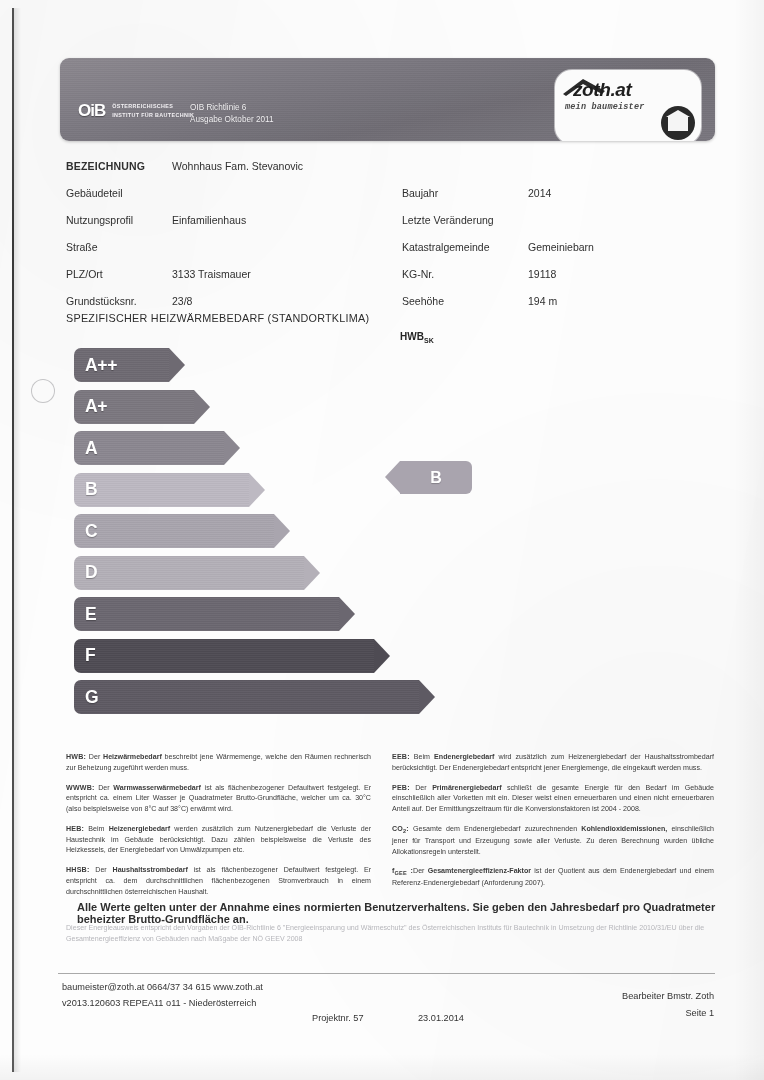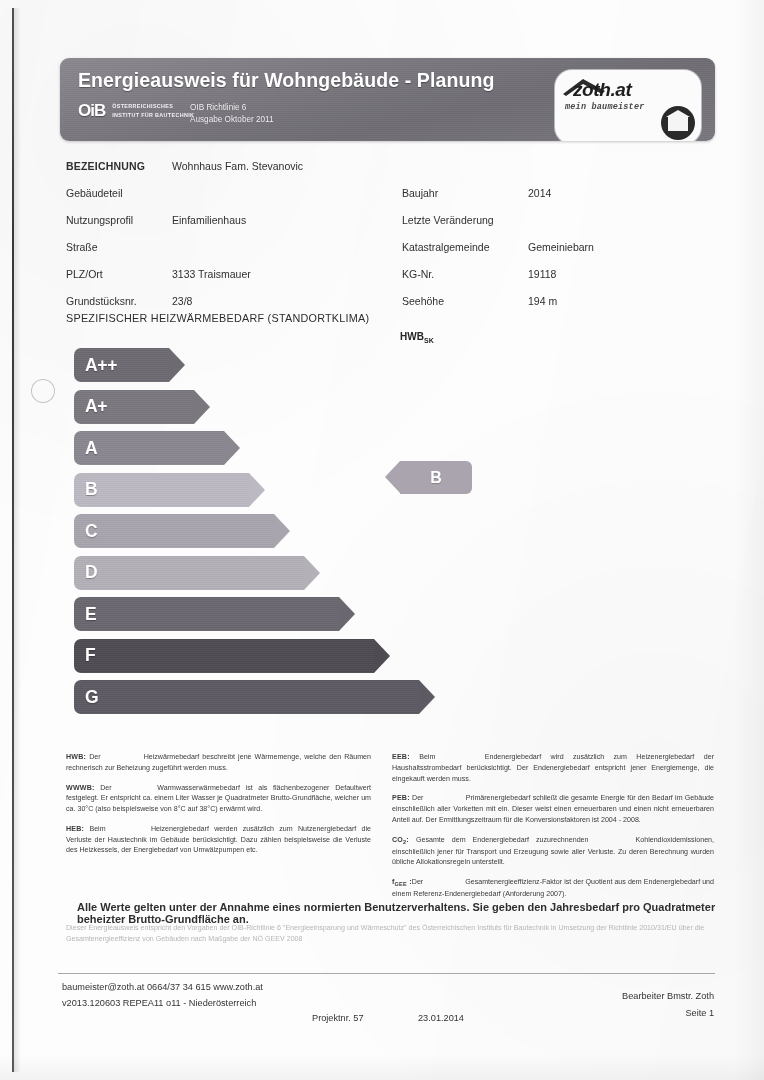--- a/index.html
+++ b/index.html
@@ -319,21 +319,21 @@
     top: 752px;
     font-size: 7.1px;
     line-height: 1.52;
     color: #3a3a3a;
     text-align: justify;
   }
   .legend.left  { left: 66px;  width: 305px; }
   .legend.right { left: 392px; width: 322px; }
   .legend p { margin: 0 0 9px 0; }
   .legend .abbr { font-weight: bold; letter-spacing: .2px; }
-  .legend .term { font-weight: normal; margin-left: 40px; }
+  .legend .term { font-weight: bold; }
   .legend sub, .legend .sub { font-size: 5.6px; }
 
   .note-bold {
     position: absolute;
     left: 77px; top: 901px;
     width: 648px;
     font-size: 11px;
     font-weight: bold;
     color: #2e2e2e;
   }
@@ -386,21 +386,20 @@
 <body>
 
 <div id="page">
 
   <div class="scan-noise"></div>
   <div class="page-edge-left"></div>
   <div class="page-edge-left-soft"></div>
   <div class="punch-hole"></div>
 
   <div class="header-banner">
-    <div class="header-title">Energieausweis für Wohngebäude - Planung</div>
 
     <div class="oib-block">
       <span class="oib-mark">OiB</span>
       <span class="oib-inst">
         <span>ÖSTERREICHISCHES</span><br>
         <span>INSTITUT FÜR BAUTECHNIK</span>
       </span>
     </div>
 
     <div class="oib-rl">
@@ -537,20 +536,21 @@
   <div class="result-marker">
     <div class="marker-body">
       <span class="marker-grade">B</span>
     </div>
   </div>
 
   <div class="legend left" id="legend-left">
       <p><span class="abbr">HWB:</span> Der <span class="term">Heizwärmebedarf</span> beschreibt jene Wärmemenge, welche den Räumen rechnerisch zur Beheizung zugeführt werden muss.</p>
       <p><span class="abbr">WWWB:</span> Der <span class="term">Warmwasserwärmebedarf</span> ist als flächenbezogener Defaultwert festgelegt. Er entspricht ca. einem Liter Wasser je Quadratmeter Brutto-Grundfläche, welcher um ca. 30°C (also beispielsweise von 8°C auf 38°C) erwärmt wird.</p>
       <p><span class="abbr">HEB:</span> Beim <span class="term">Heizenergiebedarf</span> werden zusätzlich zum Nutzenergiebedarf die Verluste der Haustechnik im Gebäude berücksichtigt. Dazu zählen beispielsweise die Verluste des Heizkessels, der Energiebedarf von Umwälzpumpen etc.</p>
+      <p><span class="abbr">HHSB:</span> Der <span class="term">Haushaltsstrombedarf</span> ist als flächenbezogener Defaultwert festgelegt. Er entspricht ca. dem durchschnittlichen flächenbezogenen Stromverbrauch in einem durchschnittlichen österreichischen Haushalt.</p>
     </div>
   <div class="legend right" id="legend-right">
       <p><span class="abbr">EEB:</span> Beim <span class="term">Endenergiebedarf</span> wird zusätzlich zum Heizenergiebedarf der Haushaltsstrombedarf berücksichtigt. Der Endenergiebedarf entspricht jener Energiemenge, die eingekauft werden muss.</p>
       <p><span class="abbr">PEB:</span> Der <span class="term">Primärenergiebedarf</span> schließt die gesamte Energie für den Bedarf im Gebäude einschließlich aller Vorketten mit ein. Dieser weist einen erneuerbaren und einen nicht erneuerbaren Anteil auf. Der Ermittlungszeitraum für die Konversionsfaktoren ist 2004 - 2008.</p>
       <p><span class="abbr">CO<span class="sub" style="vertical-align: sub;">2</span>:</span> Gesamte dem Endenergiebedarf zuzurechnenden <span class="term">Kohlendioxidemissionen,</span> einschließlich jener für Transport und Erzeugung sowie aller Verluste. Zu deren Berechnung wurden übliche Allokationsregeln unterstellt.</p>
       <p><span class="abbr">f<span class="sub" style="vertical-align: sub;">GEE</span> :</span>Der <span class="term">Gesamtenergieeffizienz-Faktor</span> ist der Quotient aus dem Endenergiebedarf und einem Referenz-Endenergiebedarf (Anforderung 2007).</p>
     </div>
 
   <div class="note-bold">Alle Werte gelten unter der Annahme eines normierten Benutzerverhaltens. Sie geben den Jahresbedarf pro Quadratmeter beheizter Brutto-Grundfläche an.</div>
   <div class="note-faint">

